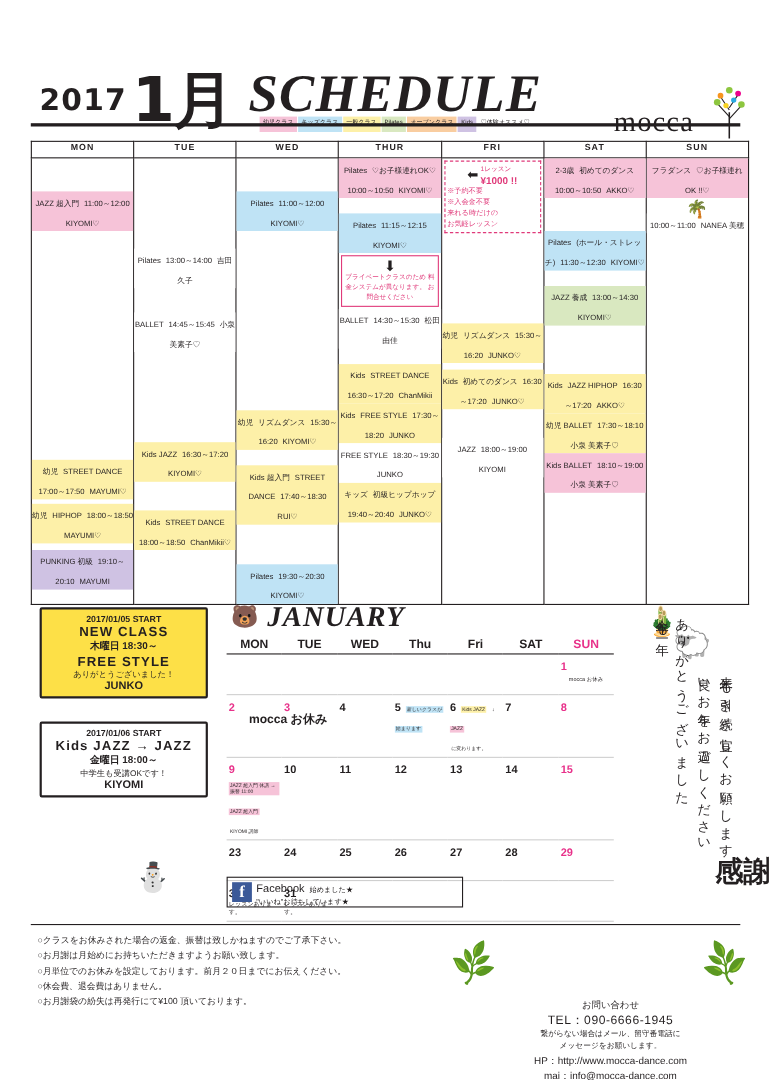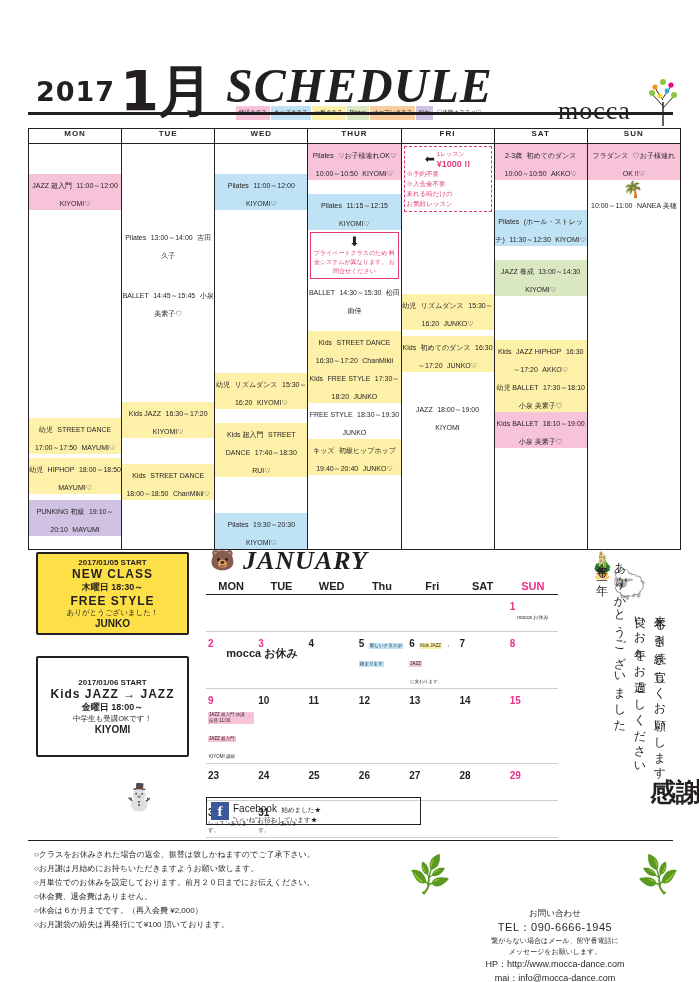--- a/index.html
+++ b/index.html
@@ -52,21 +52,21 @@
 
   .note-box{border:1px dashed #e03a7a;margin:2px;padding:2px;font-size:6.5px;line-height:10px;color:#e03a7a;text-align:left;}
   .note-box .big{font-size:9px;text-align:center;display:block;font-weight:bold;}
   .priv-box{border:1px solid #e03a7a;margin:2px;padding:2px;font-size:6px;line-height:9px;color:#e03a7a;text-align:center;}
   .arrow-left{color:#231f20;font-size:12px;}
 
   
   .lower{position:absolute;left:28px;top:544px;width:645px;height:290px;}
 
   .newclass{position:absolute;left:8px;top:8px;width:145px;border:2px solid #231f20;border-radius:2px;padding:4px 2px;text-align:center;background:#fde047;}
-  .newclass2{position:absolute;left:8px;top:112px;width:145px;border:2px solid #231f20;border-radius:2px;padding:20px 2px;text-align:center;background:#fff;}
+  .newclass2{position:absolute;left:8px;top:112px;width:145px;border:2px solid #231f20;border-radius:2px;padding:4px 2px;text-align:center;background:#fff;}
   .nc-date{font-size:8px;font-weight:bold;}
   .nc-title{font-size:12px;font-weight:bold;letter-spacing:1px;}
   .nc-sub{font-size:9px;font-weight:bold;}
   .nc-small{font-size:7.5px;}
   .nc-name{font-size:10px;font-weight:bold;}
 
   
   .cal{position:absolute;left:178px;top:34px;width:352px;}
   .cal-title{position:absolute;left:215px;top:2px;font-size:26px;font-weight:bold;font-style:italic;font-family:"Liberation Serif",serif;letter-spacing:1px;}
   .bear{position:absolute;left:182px;top:4px;font-size:20px;}
@@ -535,21 +535,20 @@
       <div class="kan">感謝</div>
     </div>
   </div>
 
   <div class="foot-rule"></div>
   <div class="notes">
     <div>○クラスをお休みされた場合の返金、振替は致しかねますのでご了承下さい。</div>
     <div>○お月謝は月始めにお持ちいただきますようお願い致します。</div>
     <div>○月単位でのお休みを設定しております。前月２０日までにお伝えください。</div>
     <div>○休会費、退会費はありません。</div>
-    <div>○休会は６か月までです。（再入会費 ¥2,000）</div>
     <div>○お月謝袋の紛失は再発行にて¥100 頂いております。</div>
   </div>
   <div class="leaf-l">🌿</div>
   <div class="leaf-r">🌿</div>
   <div class="contact">
     <div class="ct">お問い合わせ</div>
     <div class="tel">TEL：090-6666-1945</div>
     <div class="cs">繋がらない場合はメール、留守番電話に</div>
     <div class="cs">メッセージをお願いします。</div>
     <div class="cm">HP：http://www.mocca-dance.com</div>

